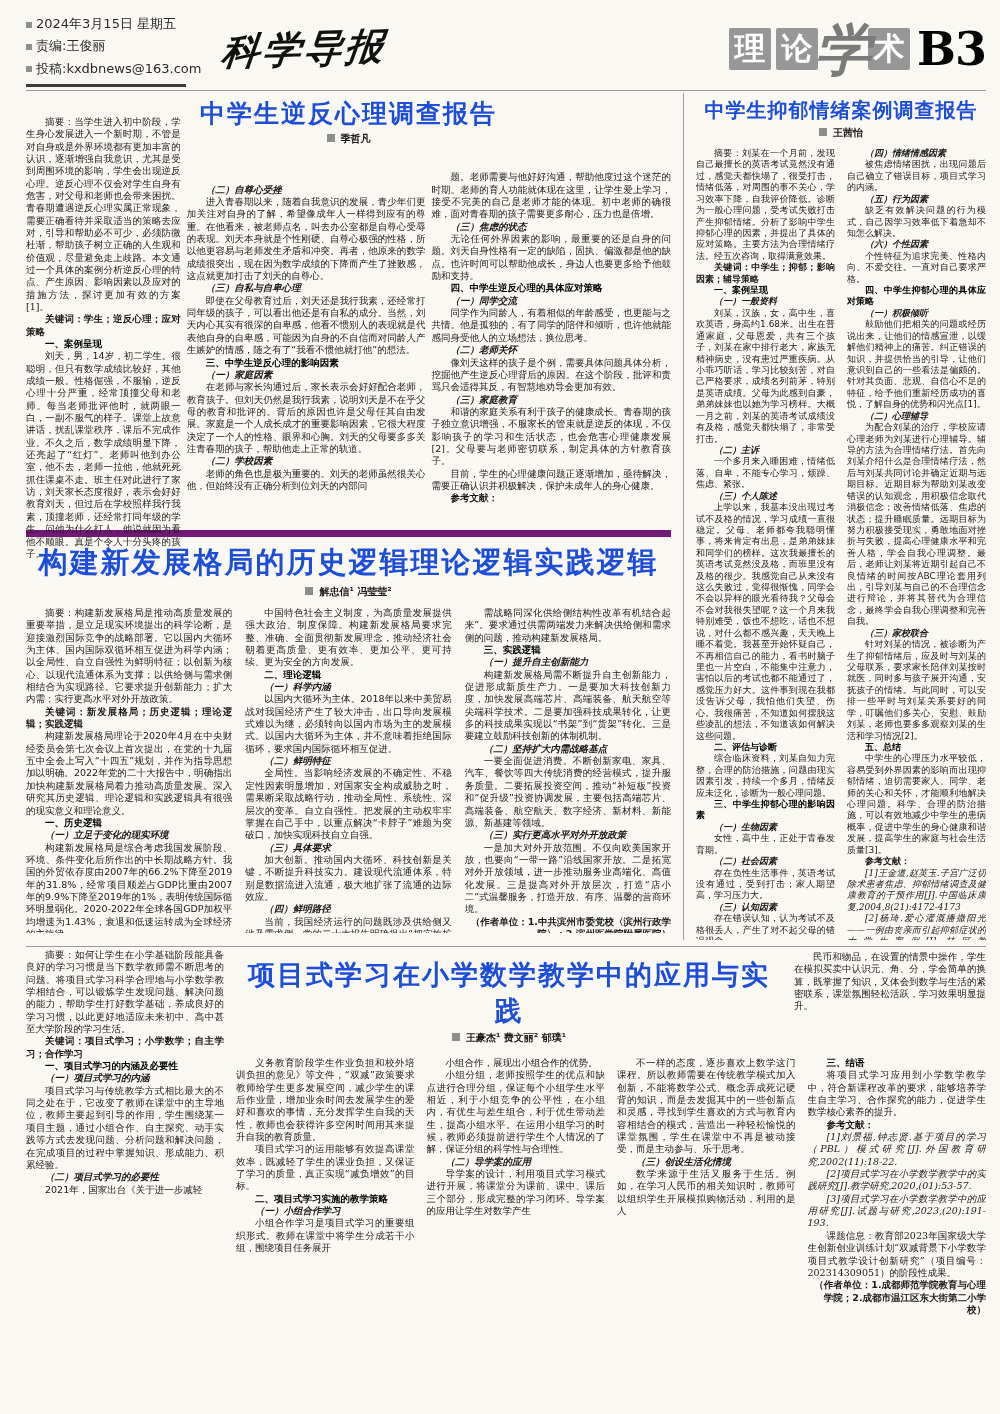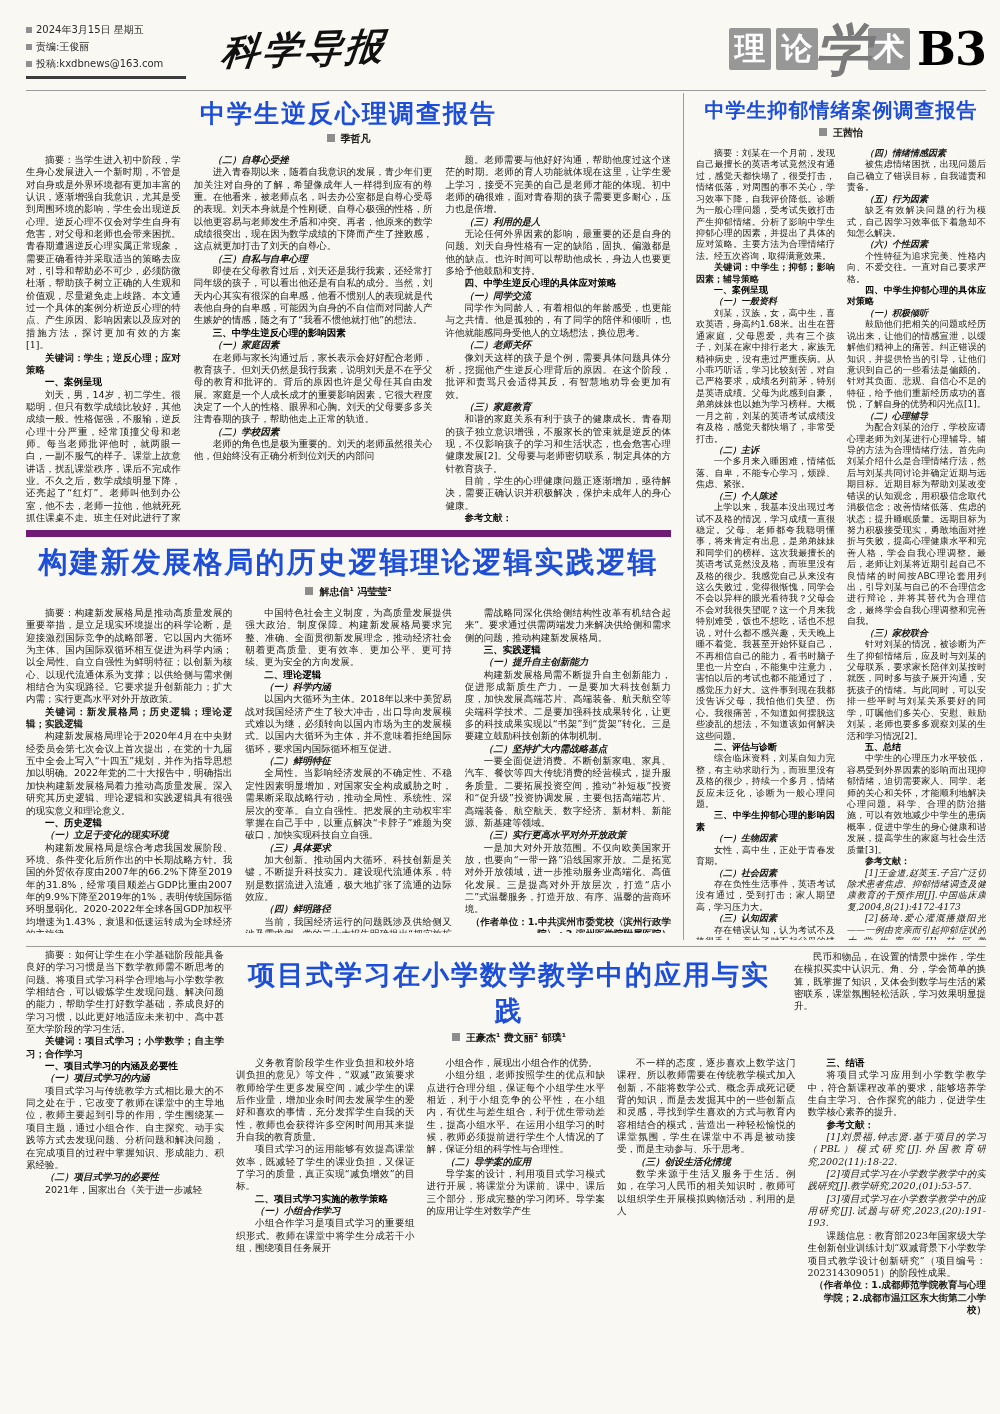--- a/index.html
+++ b/index.html
@@ -10,21 +10,21 @@
     color:#1b1916;
   }
   .page {
     box-sizing:border-box; width:1000px; height:1414px;
     background:#faf8f3;
     padding:16px 14px 8px 26px;
     overflow:hidden;
   }
   
   .masthead { display:flex; align-items:center; border-bottom:1px solid #9a9a9a; padding-bottom:8px; margin-bottom:2px; height:66px; }
-  .pubinfo { font-size:10px; line-height:1.7; border-bottom:3px solid #3c3c3c; padding:2px 8px 4px 0; width:152px; color:#2a2a2a; }
+  .pubinfo { font-size:13px; line-height:1.7; border-bottom:3px solid #3c3c3c; padding:2px 8px 4px 0; width:152px; color:#2a2a2a; }
   .pub-line { white-space:nowrap; }
   .sq { display:inline-block; width:6px; height:6px; background:#8f8f8f; margin-right:4px; vertical-align:middle; }
   .logo { font-family:"DejaVu Serif","Liberation Serif",serif; font-style:italic; font-weight:bold; font-size:38px; margin-left:36px; transform:skewX(-8deg) rotate(-2deg); letter-spacing:3px; color:#111; }
   .banner { margin-left:auto; display:flex; align-items:center; gap:5px; }
   .bchar.box { width:42px; height:42px; background:#979797; color:#fff; font-size:31px; font-weight:bold; display:flex; align-items:center; justify-content:center; border-radius:2px; }
   .bchar.script { font-family:"DejaVu Serif","Liberation Serif",serif; font-size:56px; font-style:italic; font-weight:bold; color:#7b7b7b; margin:0 -8px; z-index:1; line-height:1; }
   .pageno { font-family:"DejaVu Serif","Liberation Serif",serif; font-weight:bold; font-size:46px; letter-spacing:-1px; margin-left:2px; color:#000; }
   
   .top-region { display:flex; }
   .left-region { flex:0 0 645px; width:645px; }
@@ -33,21 +33,21 @@
   
   .a-title { margin:4px 0 2px; text-align:center; font-weight:bold; letter-spacing:2px; color:#1d4ed8; }
   .t1 { font-size:25px; }
   .t2 { font-size:20px; letter-spacing:1px; }
   .t3 { font-size:29px; }
   .t4 { font-size:27px; }
   .byline { text-align:center; font-size:10px; font-weight:bold; margin:2px 0 8px; }
   .author-sq { display:inline-block; width:8px; height:8px; background:#8d8d8d; margin-right:6px; }
   .cols { display:flex; }
   .col { text-align:justify; overflow:hidden; font-size:9.5px; line-height:1.3; }
-  .a1cols { height:368px; gap:13px; }
+  .a1cols { height:368px; gap:6px;align-items:center; }
   .c1-a1 { flex:0 0 24%; }
   .c2-a1 { flex:0 0 37%; }
   .c3-a1 { flex:1; }
   .a3 { border-top:7px solid #701a75; margin-top:8px; padding-top:2px; }
   .a3cols { height:326px; gap:13px; }
   .a3cols .col { flex:1; }
   .a2cols { height:792px; gap:12px; }
   .a2cols .col { flex:1; font-size:9px; line-height:1.27; }
   
   .a4-cola { flex:0 0 198px; width:198px; padding-right:12px; }
@@ -109,21 +109,21 @@
               <p class="p-h2">（三）自私与自卑心理</p>
               <p class="p-body">即使在父母教育过后，刘天还是我行我素，还经常打同年级的孩子，可以看出他还是有自私的成分。当然，刘天内心其实有很深的自卑感，他看不惯别人的表现就是代表他自身的自卑感，可能因为自身的不自信而对同龄人产生嫉妒的情感，随之有了“我看不惯他就打他”的想法。</p>
               <p class="p-h1">三、中学生逆反心理的影响因素</p>
               <p class="p-h2">（一）家庭因素</p>
               <p class="p-body">在老师与家长沟通过后，家长表示会好好配合老师，教育孩子。但刘天仍然是我行我素，说明刘天是不在乎父母的教育和批评的。背后的原因也许是父母任其自由发展。家庭是一个人成长成才的重要影响因素，它很大程度决定了一个人的性格、眼界和心胸。刘天的父母要多多关注青春期的孩子，帮助他走上正常的轨道。</p>
               <p class="p-h2">（二）学校因素</p>
               <p class="p-body">老师的角色也是极为重要的。刘天的老师虽然很关心他，但始终没有正确分析到位刘天的内部问</p>
             </div>
           <div class="col c3-a1">
               <p class="p-body">题。老师需要与他好好沟通，帮助他度过这个迷茫的时期。老师的育人功能就体现在这里，让学生爱上学习，接受不完美的自己是老师才能的体现。初中老师的确很难，面对青春期的孩子需要更多耐心，压力也是倍增。</p>
-              <p class="p-h2">（三）利用的是人</p>
+              <p class="p-h2">（三）焦虑的状态</p>
               <p class="p-body">无论任何外界因素的影响，最重要的还是自身的问题。刘天自身性格有一定的缺陷，固执、偏激都是他的缺点。也许时间可以帮助他成长，身边人也要更多给予他鼓励和支持。</p>
               <p class="p-h1">四、中学生逆反心理的具体应对策略</p>
               <p class="p-h2">（一）同学交流</p>
               <p class="p-body">同学作为同龄人，有着相似的年龄感受，也更能与之共情。他是孤独的，有了同学的陪伴和倾听，也许他就能感同身受他人的立场想法，换位思考。</p>
               <p class="p-h2">（二）老师关怀</p>
               <p class="p-body">像刘天这样的孩子是个例，需要具体问题具体分析，挖掘他产生逆反心理背后的原因。在这个阶段，批评和责骂只会适得其反，有智慧地劝导会更加有效。</p>
               <p class="p-h2">（三）家庭教育</p>
               <p class="p-body">和谐的家庭关系有利于孩子的健康成长。青春期的孩子独立意识增强，不服家长的管束就是逆反的体现，不仅影响孩子的学习和生活状态，也会危害心理健康发展[2]。父母要与老师密切联系，制定具体的方针教育孩子。</p>
               <p class="p-body">目前，学生的心理健康问题正逐渐增加，亟待解决，需要正确认识并积极解决，保护未成年人的身心健康。</p>
               <p class="p-refh">参考文献：</p>
@@ -180,32 +180,32 @@
               <p class="p-abs">摘要：刘某在一个月前，发现自己最擅长的英语考试竟然没有通过，感觉天都快塌了，很受打击，情绪低落，对周围的事不关心，学习效率下降，自我评价降低。诊断为一般心理问题，受考试失败打击产生抑郁情绪。分析了影响中学生抑郁心理的因素，并提出了具体的应对策略。主要方法为合理情绪疗法。经五次咨询，取得满意效果。</p>
               <p class="p-kw">关键词：中学生；抑郁；影响因素；辅导策略</p>
               <p class="p-h1">一、案例呈现</p>
               <p class="p-h2">（一）一般资料</p>
               <p class="p-body">刘某，汉族，女，高中生，喜欢英语，身高约1.68米。出生在普通家庭，父母恩爱，共有三个孩子，刘某在家中排行老大，家族无精神病史，没有患过严重疾病。从小乖巧听话，学习比较刻苦，对自己严格要求，成绩名列前茅，特别是英语成绩。父母为此感到自豪，弟弟妹妹也以她为学习榜样。大概一月之前，刘某的英语考试成绩没有及格，感觉天都快塌了，非常受打击。</p>
               <p class="p-h2">（二）主诉</p>
               <p class="p-body">一个多月来入睡困难，情绪低落、自卑，不能专心学习，烦躁、焦虑、紧张。</p>
               <p class="p-h2">（三）个人陈述</p>
               <p class="p-body">上学以来，我基本没出现过考试不及格的情况，学习成绩一直很稳定。父母、老师都夸我聪明懂事，将来肯定有出息，是弟弟妹妹和同学们的榜样。这次我最擅长的英语考试竟然没及格，而班里没有及格的很少。我感觉自己从来没有这么失败过，觉得很惭愧，同学会不会以异样的眼光看待我？父母会不会对我很失望呢？这一个月来我特别难受，饭也不想吃，话也不想说，对什么都不感兴趣，天天晚上睡不着觉。我甚至开始怀疑自己，不再相信自己的能力，看书时脑子里也一片空白，不能集中注意力，害怕以后的考试也都不能通过了，感觉压力好大。这件事到现在我都没告诉父母，我怕他们失望、伤心。我很痛苦，不知道如何摆脱这些凌乱的想法，不知道该如何解决这些问题。</p>
               <p class="p-h1">二、评估与诊断</p>
-              <p class="p-body">综合临床资料，刘某自知力完整，有主动求助行为，而班里没有及格的很少，持续一个多月，情绪反应未泛化，诊断为一般心理问题。</p>
+              <p class="p-body">综合临床资料，刘某自知力完整，合理的防治措施，问题由现实因素引发，持续一个多月，情绪反应未泛化，诊断为一般心理问题。</p>
               <p class="p-h1">三、中学生抑郁心理的影响因素</p>
               <p class="p-h2">（一）生物因素</p>
               <p class="p-body">女性，高中生，正处于青春发育期。</p>
               <p class="p-h2">（二）社会因素</p>
               <p class="p-body">存在负性生活事件，英语考试没有通过，受到打击；家人期望高，学习压力大。</p>
               <p class="p-h2">（三）认知因素</p>
               <p class="p-body">存在错误认知，认为考试不及格很丢人，产生了对不起父母的错误观念。</p>
             </div>
           <div class="col">
               <p class="p-h2">（四）情绪情感因素</p>
-              <p class="p-body">被焦虑情绪困扰，出现问题后自己确立了错误目标，自我谴责和责备。</p>
+              <p class="p-body">被焦虑情绪困扰，出现问题后自己确立了错误目标，项目式学习的内涵。</p>
               <p class="p-h2">（五）行为因素</p>
               <p class="p-body">缺乏有效解决问题的行为模式，自己因学习效率低下着急却不知怎么解决。</p>
               <p class="p-h2">（六）个性因素</p>
               <p class="p-body">个性特征为追求完美、性格内向、不爱交往。一直对自己要求严格。</p>
               <p class="p-h1">四、中学生抑郁心理的具体应对策略</p>
               <p class="p-h2">（一）积极倾听</p>
               <p class="p-body">鼓励他们把相关的问题或经历说出来，让他们的情感宣泄，以缓解他们精神上的痛苦。纠正错误的知识，并提供恰当的引导，让他们意识到自己的一些看法是偏颇的。针对其负面、悲观、自信心不足的特征，给予他们重新经历成功的喜悦，了解自身的优势和闪光点[1]。</p>
               <p class="p-h2">（二）心理辅导</p>
               <p class="p-body">为配合刘某的治疗，学校应请心理老师为刘某进行心理辅导。辅导的方法为合理情绪疗法。首先向刘某介绍什么是合理情绪疗法，然后与刘某共同讨论并确定近期与远期目标。近期目标为帮助刘某改变错误的认知观念，用积极信念取代消极信念；改善情绪低落、焦虑的状态；提升睡眠质量。远期目标为努力积极接受现实，勇敢地面对挫折与失败，提高心理健康水平和完善人格，学会自我心理调整。最后，老师让刘某将近期引起自己不良情绪的时间按ABC理论套用列出，引导刘某与自己的不合理信念进行辩论，并将其替代为合理信念，最终学会自我心理调整和完善自我。</p>
               <p class="p-h2">（三）家校联合</p>

